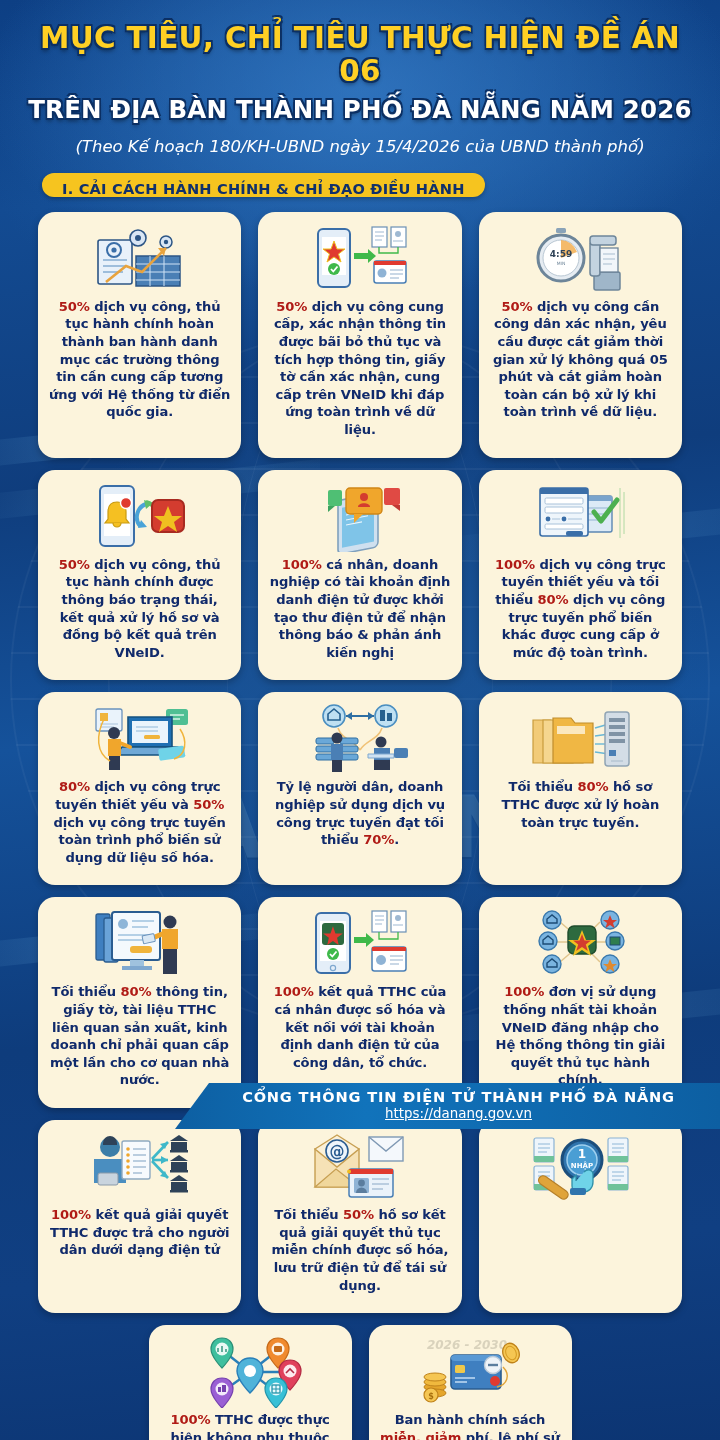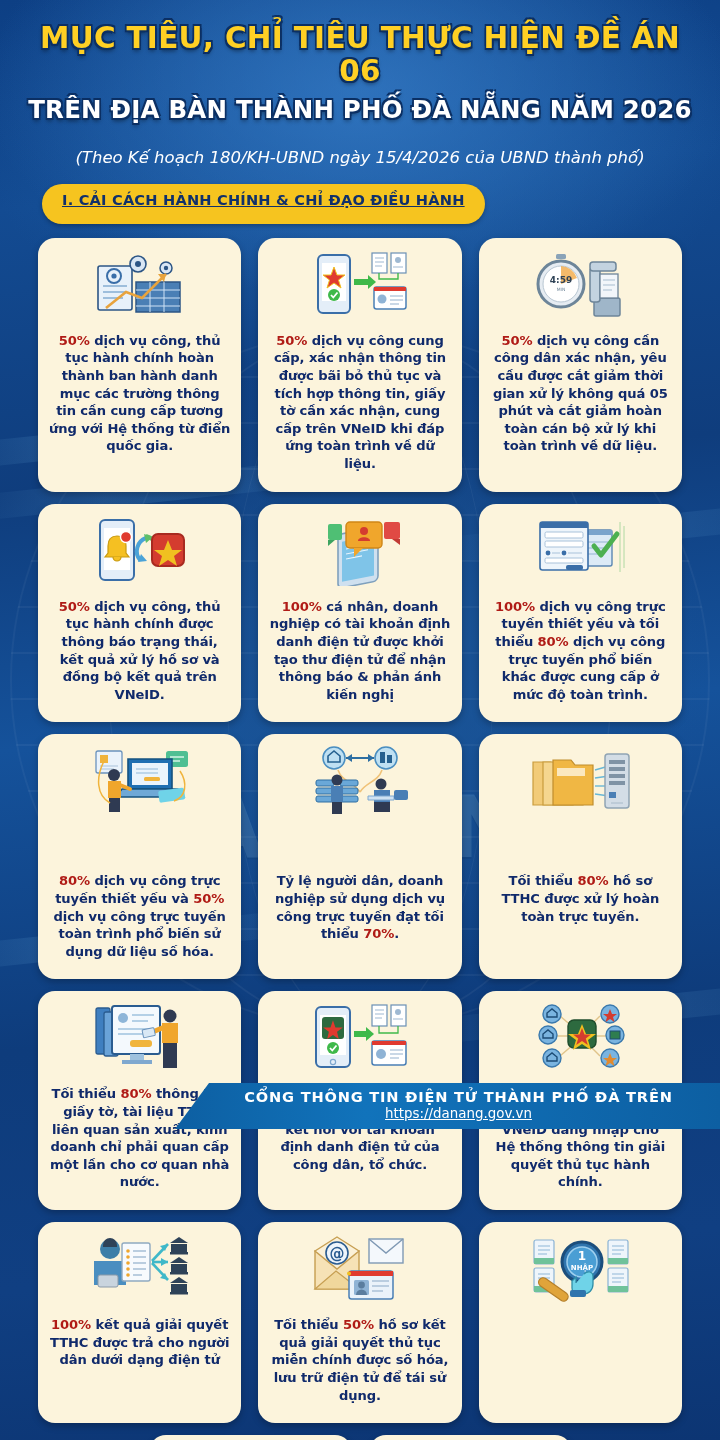--- a/index.html
+++ b/index.html
@@ -96,41 +96,40 @@
     line-height:1.15;
     letter-spacing:.2px;
     color:#ffffff;
     text-shadow:
       -1.6px -1.6px 0 #0b2f63, 1.6px -1.6px 0 #0b2f63,
       -1.6px 1.6px 0 #0b2f63, 1.6px 1.6px 0 #0b2f63,
       0 3px 4px rgba(0,0,0,.45);
   }
 
   .title-note {
-    margin-top:24px;
+    margin-top:13px;
     font-family:"DejaVu Sans", sans-serif;
     font-style:italic;
     font-size:16.5px;
     color:#ffffff;
     letter-spacing:0;
   }
 
   .section-badge-wrap { margin-top:17px; padding-left:26px; text-align:left; }
   .section-badge {
     display:inline-block;
     background:#F6C41F;
     color:#10306b;
     font-family:"DejaVu Sans", sans-serif;
     font-weight:bold;
     font-size:14.6px;
     letter-spacing:.2px;
-    padding:7px 20px 16px;
+    padding:7px 20px 0;
     border-radius:20px;
     box-shadow:0 2px 4px rgba(0,0,0,.28);
-    text-decoration:underline;
   }
 
   
   .grid {
     position:relative;
     margin-top:14px;
     padding:0 38px;
   }
   .row { display:flex; gap:17px; margin-bottom:12px; }
   .row.center { justify-content:center; }
@@ -158,28 +157,27 @@
   .card .art svg { display:block; }
 
   .card .txt {
     font-family:"DejaVu Sans", sans-serif;
     font-weight:bold;
     font-size:13.1px;
     line-height:1.345;
     color:#102a6b;
     text-align:center;
     letter-spacing:-.1px;
-    margin-top:8px;
   }
   .card .txt .hl { color:#B01B16; }
 
   
   .row-1 .card { min-height:196px; }
   .row-2 .card { min-height:185px; }
-  .row-3 .card { min-height:172px;gap:44px; }
+  .row-3 .card { min-height:172px; }
   .row-4 .card { min-height:184px; }
   .row-5 .card { min-height:173px; }
   .row-6 .card { min-height:160px; }
 
   
   .footer {
     position:absolute;
     left:0; bottom:0;
     width:720px; height:46px;
     overflow:hidden;
@@ -780,18 +778,18 @@
     <path d="M86,30 C94,38 90,48 80,50" fill="none" stroke="#e0a43a" stroke-width="1.4"></path>
   </svg>
           </div>
           <div class="txt"><span>Ban hành chính sách </span><span class="hl">miễn, giảm</span><span> phí, lệ phí sử dụng dịch vụ công trực tuyến, thanh toán trực tuyến trong giai đoạn </span></div>
         </div>
       </div>
     </div>
 
   <div class="footer">
     <div class="footer-bar">
-      <div class="footer-title">CỔNG THÔNG TIN ĐIỆN TỬ THÀNH PHỐ ĐÀ TRÊN</div>
+      <div class="footer-title">CỔNG THÔNG TIN ĐIỆN TỬ THÀNH PHỐ ĐÀ NẴNG</div>
       <a class="footer-url" href="#">https://danang.gov.vn</a>
     </div>
   </div>
 
 </div>
 
 </body></html>

